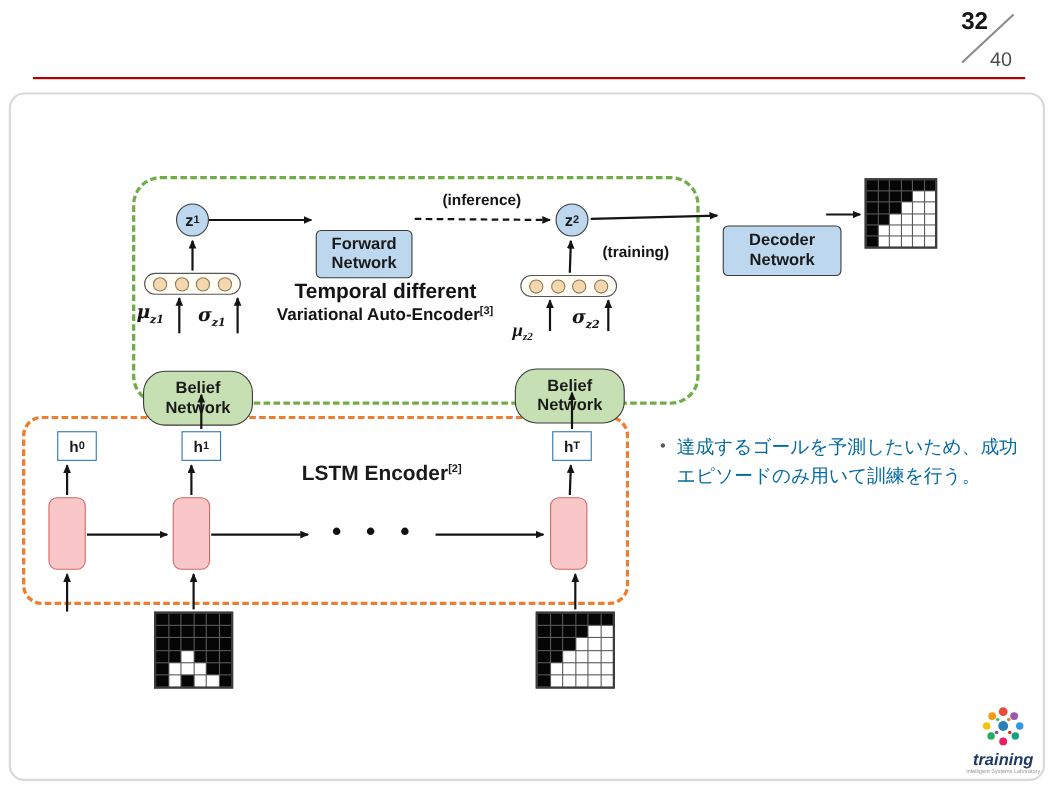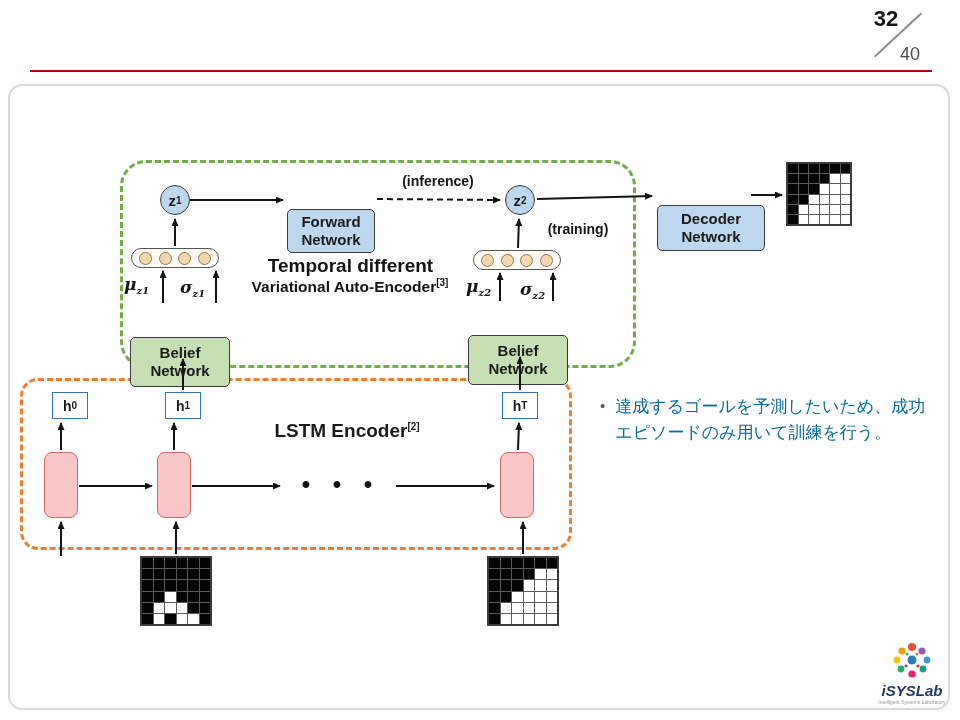--- a/index.html
+++ b/index.html
@@ -15,21 +15,21 @@
   .panel{left:8px;top:84px;width:942px;height:626px;border:2px solid #d9d9d9;border-radius:14px;background:#fff;}
 
   .dashbox{border-radius:26px;}
   .green-dash{left:120px;top:160px;width:516px;height:208px;border:3px dashed #70ad47;}
   .orange-dash{left:20px;top:378px;width:552px;height:172px;border:3px dashed #ed7d31;border-radius:18px;}
 
   .box{display:flex;align-items:center;justify-content:center;text-align:center;font-weight:bold;
        font-size:15px;line-height:1.2;border:1.6px solid #3a3a3a;border-radius:5px;margin-top:32px;}
   .box span{white-space:pre-line;}
   .blue{background:#bdd7ee;}
-  .greenbox{background:#c6e0b4;}
+  .greenbox{background:#c6e0b4;border-radius:20px;}
 
   .circle-node{width:30px;height:30px;border-radius:50%;background:#bdd7ee;border:1.6px solid #3a3a3a;
        display:flex;align-items:center;justify-content:center;font-weight:bold;font-size:15px;}
   .circle-node sub,.hbox sub{font-size:10px;}
 
   .lbl{font-weight:bold;font-size:14px;color:#141414;}
   .center{text-align:center;}
   sup{font-size:10px;}
 
   .params{background:#fffdf6;border:1.5px solid #555;border-radius:10px;display:flex;
@@ -148,21 +148,21 @@
     <span class="pdot"></span>
     <span class="pdot"></span>
   </div>
 
   <div class="abs greek" style="left:124px;top:274px;">
     <span>μ</span><sub>z1</sub>
   </div>
   <div class="abs greek" style="left:180px;top:277px;">
     <span>σ</span><sub>z1</sub>
   </div>
-  <div class="abs greek" style="left:466px;top:276px;">
+  <div class="abs greek" style="left:466px;top:290px;font-family:Liberation Serif, serif;">
     <span>μ</span><sub>z2</sub>
   </div>
   <div class="abs greek" style="left:520px;top:279px;">
     <span>σ</span><sub>z2</sub>
   </div>
 
   <div class="abs lbl center" style="left:248px;top:255px;width:205px;font-size:19px;">Temporal different</div>
   <div class="abs lbl center" style="left:230px;top:277px;width:240px;font-size:15.5px;">
     <span>Variational Auto-Encoder</span><sup>[3]</sup>
   </div>
@@ -289,21 +289,21 @@
       <circle cx="38" cy="19" r="3.4" fill="#3498db"></circle>
       <circle cx="12" cy="28" r="3.4" fill="#27ae60"></circle>
       <circle cx="34" cy="28" r="3.4" fill="#16a085"></circle>
       <circle cx="23" cy="33" r="3.6" fill="#e91e63"></circle>
       <circle cx="23" cy="19" r="4.5" fill="#2980b9"></circle>
       <circle cx="18" cy="13" r="1.6" fill="#2ecc71"></circle>
       <circle cx="28" cy="13" r="1.6" fill="#e67e22"></circle>
       <circle cx="17" cy="25" r="1.6" fill="#8e44ad"></circle>
       <circle cx="29" cy="25" r="1.6" fill="#c0392b"></circle>
     </svg>
-    <div class="logo-name">iSYSLab</div>
+    <div class="logo-name">training</div>
     <div class="logo-sub">Intelligent Systems Laboratory</div>
   </div>
 
   <svg class="abs" style="left:0;top:0;width:960px;height:720px;pointer-events:none;" viewBox="0 0 960 720">
     <defs>
       <marker id="ah" markerWidth="9" markerHeight="8" refX="7" refY="3.5" orient="auto" markerUnits="userSpaceOnUse">
         <path d="M0,0 L8,3.5 L0,7 Z" fill="#141414"></path>
       </marker>
     </defs>
     <line class="arr" x1="175" y1="246" x2="175" y2="219"></line>

